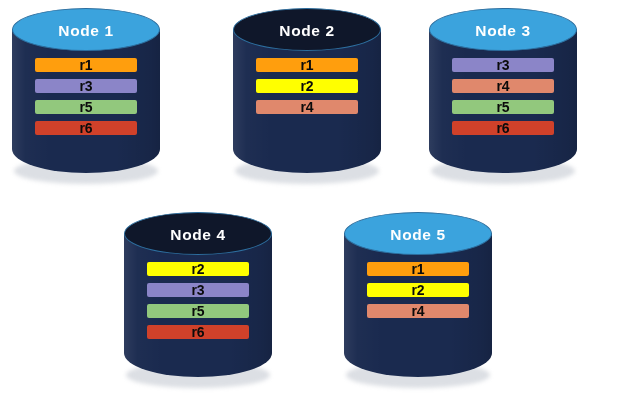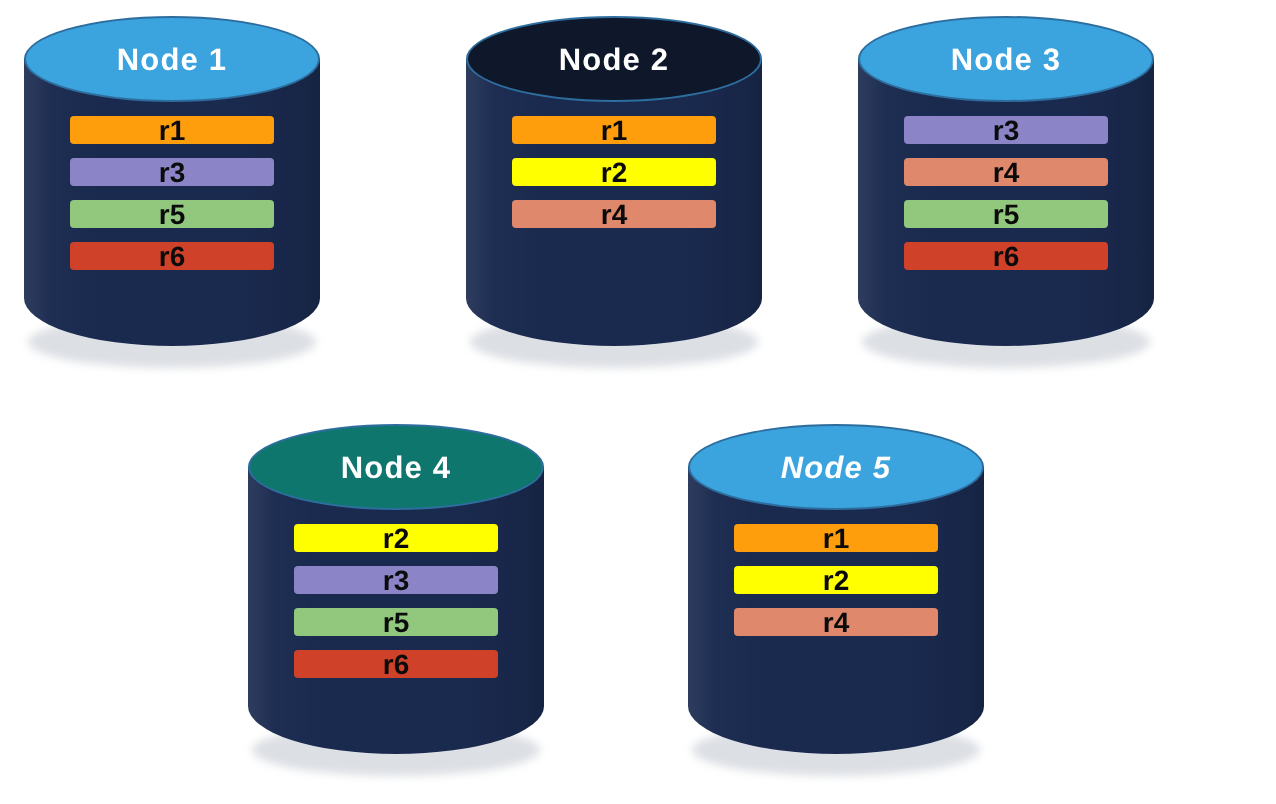--- a/index.html
+++ b/index.html
@@ -178,21 +178,21 @@
           <span class="replica-label" style="color: rgb(11, 11, 11);">r5</span>
         </div>
         <div class="replica" style="background: rgb(208, 65, 42);">
           <span class="replica-label" style="color: rgb(11, 11, 11);">r6</span>
         </div>
       </div>
     </div>
     <div class="node" style="left: 124px; top: 212px;">
       <div class="cyl-bottom-shadow"></div>
       <div class="cyl-body" style="background: rgb(26, 42, 79);"></div>
-      <div class="cyl-top" style="background: #0f766e;">
+      <div class="cyl-top" style="background: #0f172a;">
         <span class="node-label" style="color: rgb(255, 255, 255);">Node  4</span>
       </div>
       <div class="replicas">
         <div class="replica" style="background: rgb(255, 255, 0);">
           <span class="replica-label" style="color: rgb(11, 11, 11);">r2</span>
         </div>
         <div class="replica" style="background: rgb(139, 133, 200);">
           <span class="replica-label" style="color: rgb(11, 11, 11);">r3</span>
         </div>
         <div class="replica" style="background: rgb(146, 200, 125);">
@@ -200,21 +200,21 @@
         </div>
         <div class="replica" style="background: rgb(208, 65, 42);">
           <span class="replica-label" style="color: rgb(11, 11, 11);">r6</span>
         </div>
       </div>
     </div>
     <div class="node" style="left: 344px; top: 212px;">
       <div class="cyl-bottom-shadow"></div>
       <div class="cyl-body" style="background: rgb(26, 42, 79);"></div>
       <div class="cyl-top" style="background: rgb(59, 163, 221);">
-        <span class="node-label" style="color: rgb(255, 255, 255); font-style: italic;">Node  5</span>
+        <span class="node-label" style="color: rgb(255, 255, 255);">Node  5</span>
       </div>
       <div class="replicas">
         <div class="replica" style="background: rgb(255, 158, 13);">
           <span class="replica-label" style="color: rgb(11, 11, 11);">r1</span>
         </div>
         <div class="replica" style="background: rgb(255, 255, 0);">
           <span class="replica-label" style="color: rgb(11, 11, 11);">r2</span>
         </div>
         <div class="replica" style="background: rgb(224, 136, 108);">
           <span class="replica-label" style="color: rgb(11, 11, 11);">r4</span>

